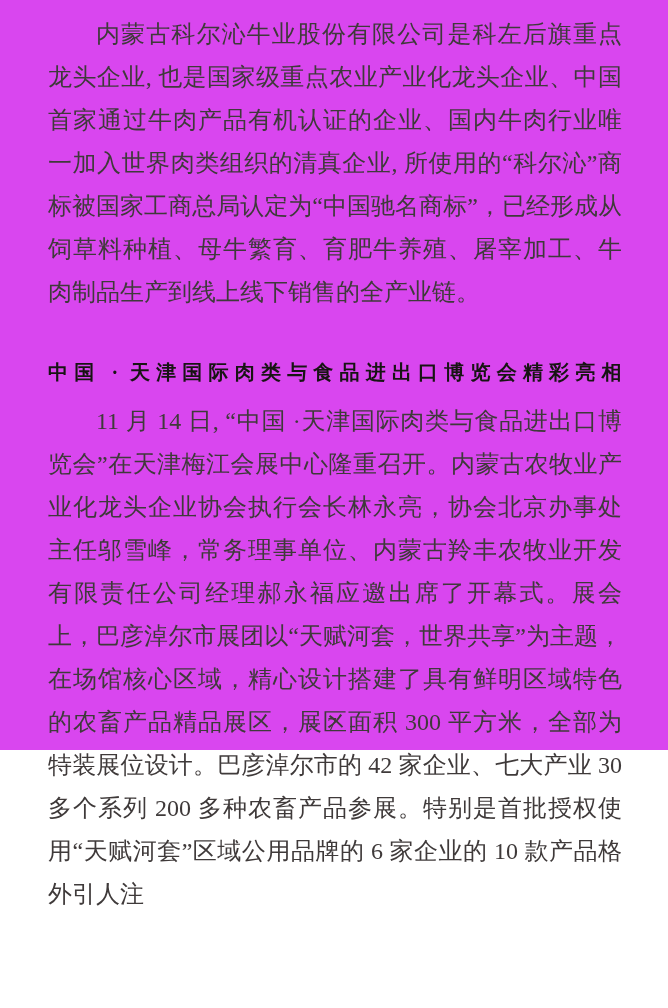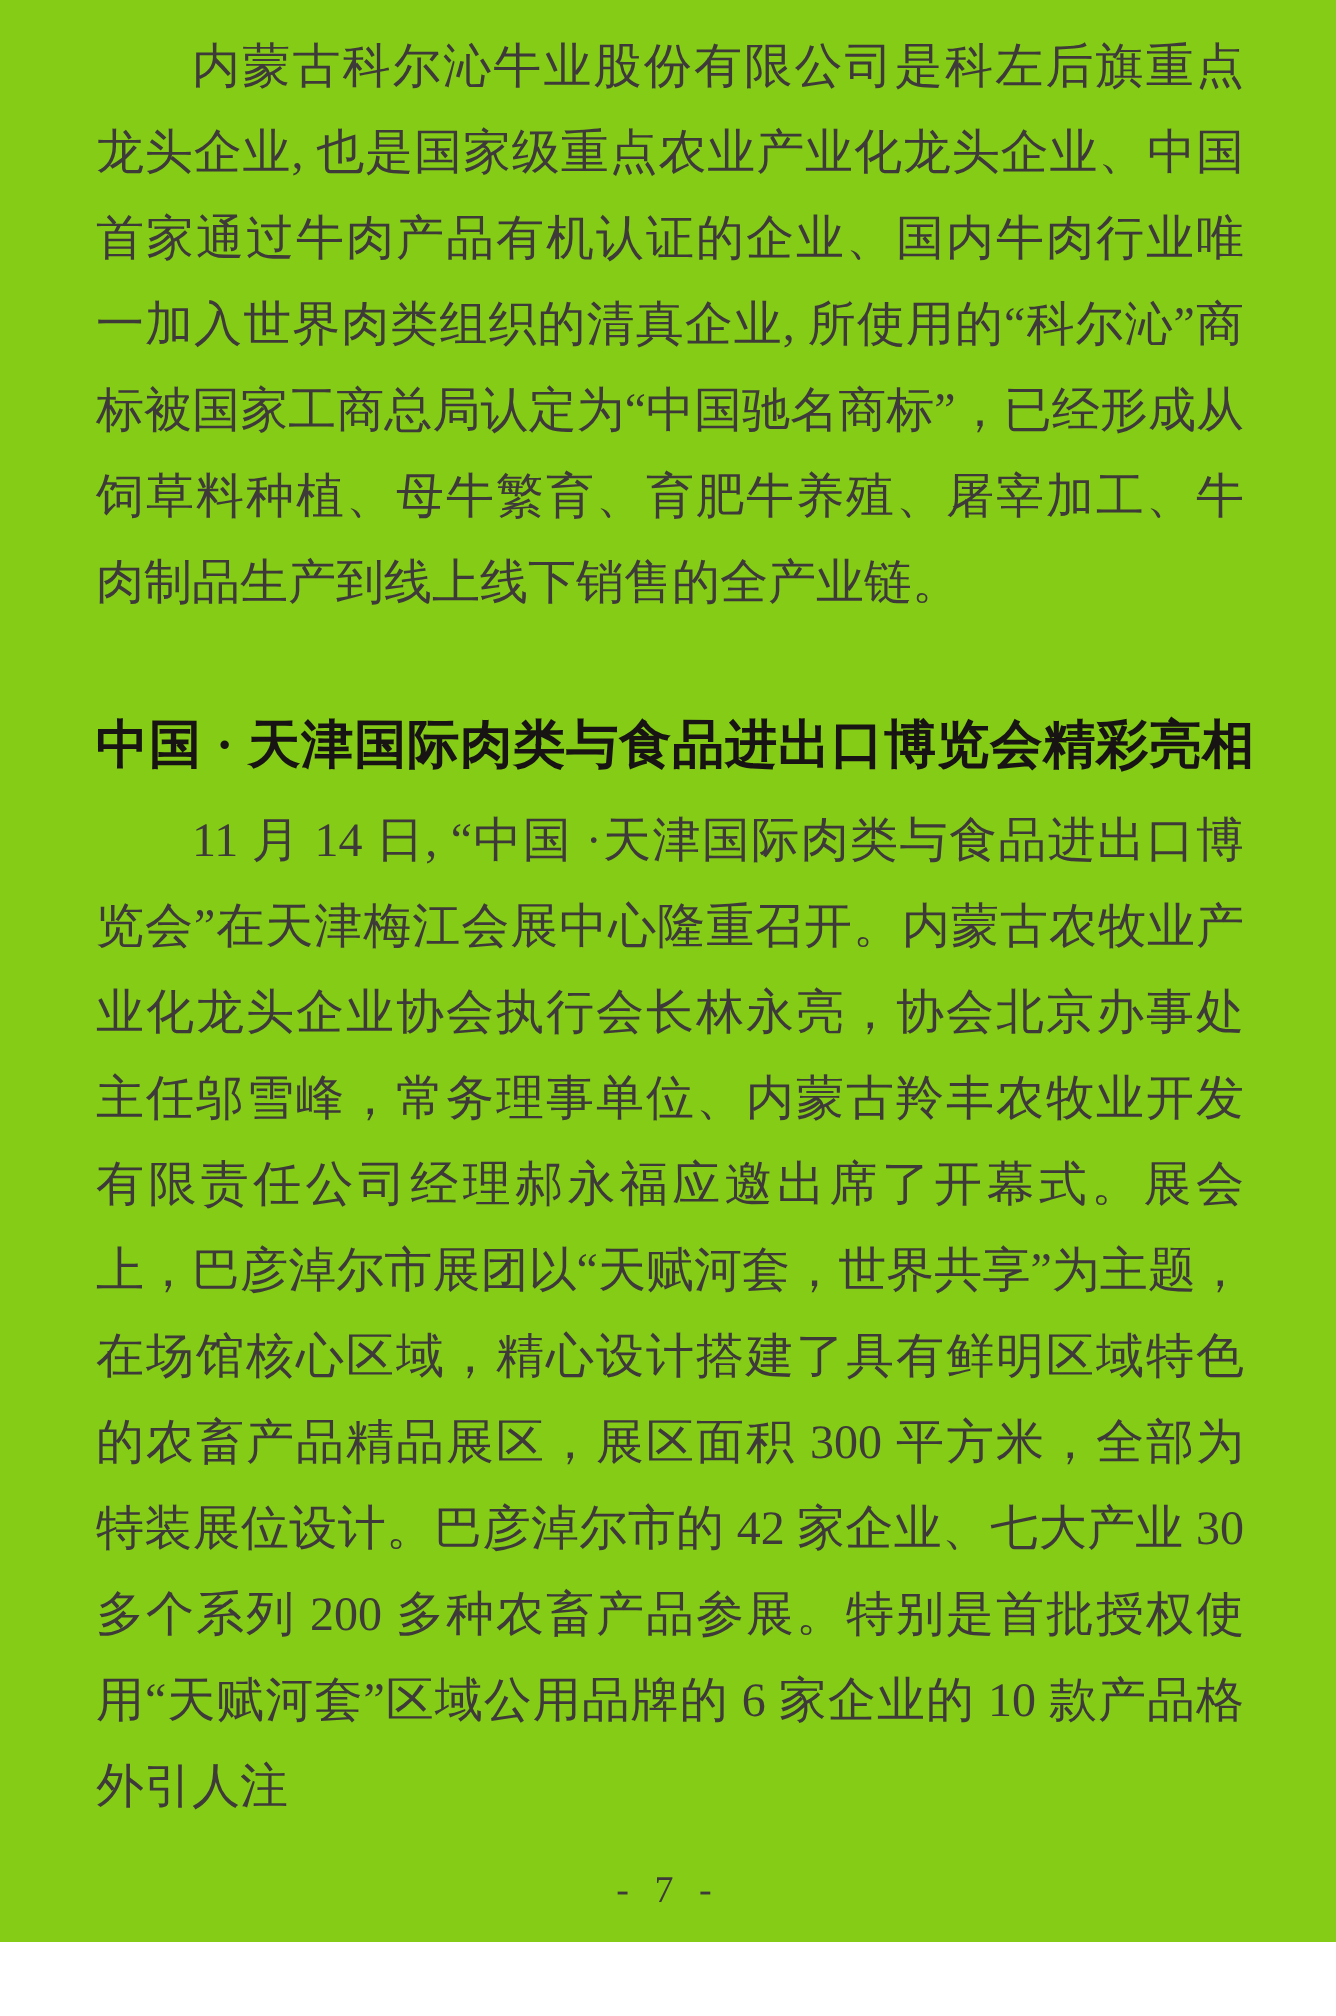--- a/index.html
+++ b/index.html
@@ -10,37 +10,37 @@
   body {
     width: 668px;
     height: 1008px;
     overflow: hidden;
     font-family: "Liberation Serif", serif;
   }
   .page {
     position: relative;
     box-sizing: border-box;
     width: 668px;
-    height: 971px;
+    height: 750px;
     padding: 13px 46px 0 48px;
-    background: #84cc16;
+    background: #d946ef;
     color: #3f3a3a;
   }
   .body-text {
     margin: 0;
     font-size: 24px;
     line-height: 43px;
     text-align: justify;
     text-justify: inter-character;
     text-indent: 2em;
     word-break: break-all;
   }
   .section-heading {
     margin: 37px 0 6px 0;
-    font-size: 26px;
+    font-size: 20px;
     line-height: 43px;
     font-weight: bold;
     color: #171413;
     text-align: justify;
     text-align-last: justify;
     white-space: nowrap;
     letter-spacing: 0.5px;
   }
   .page-footer {
     position: absolute;

